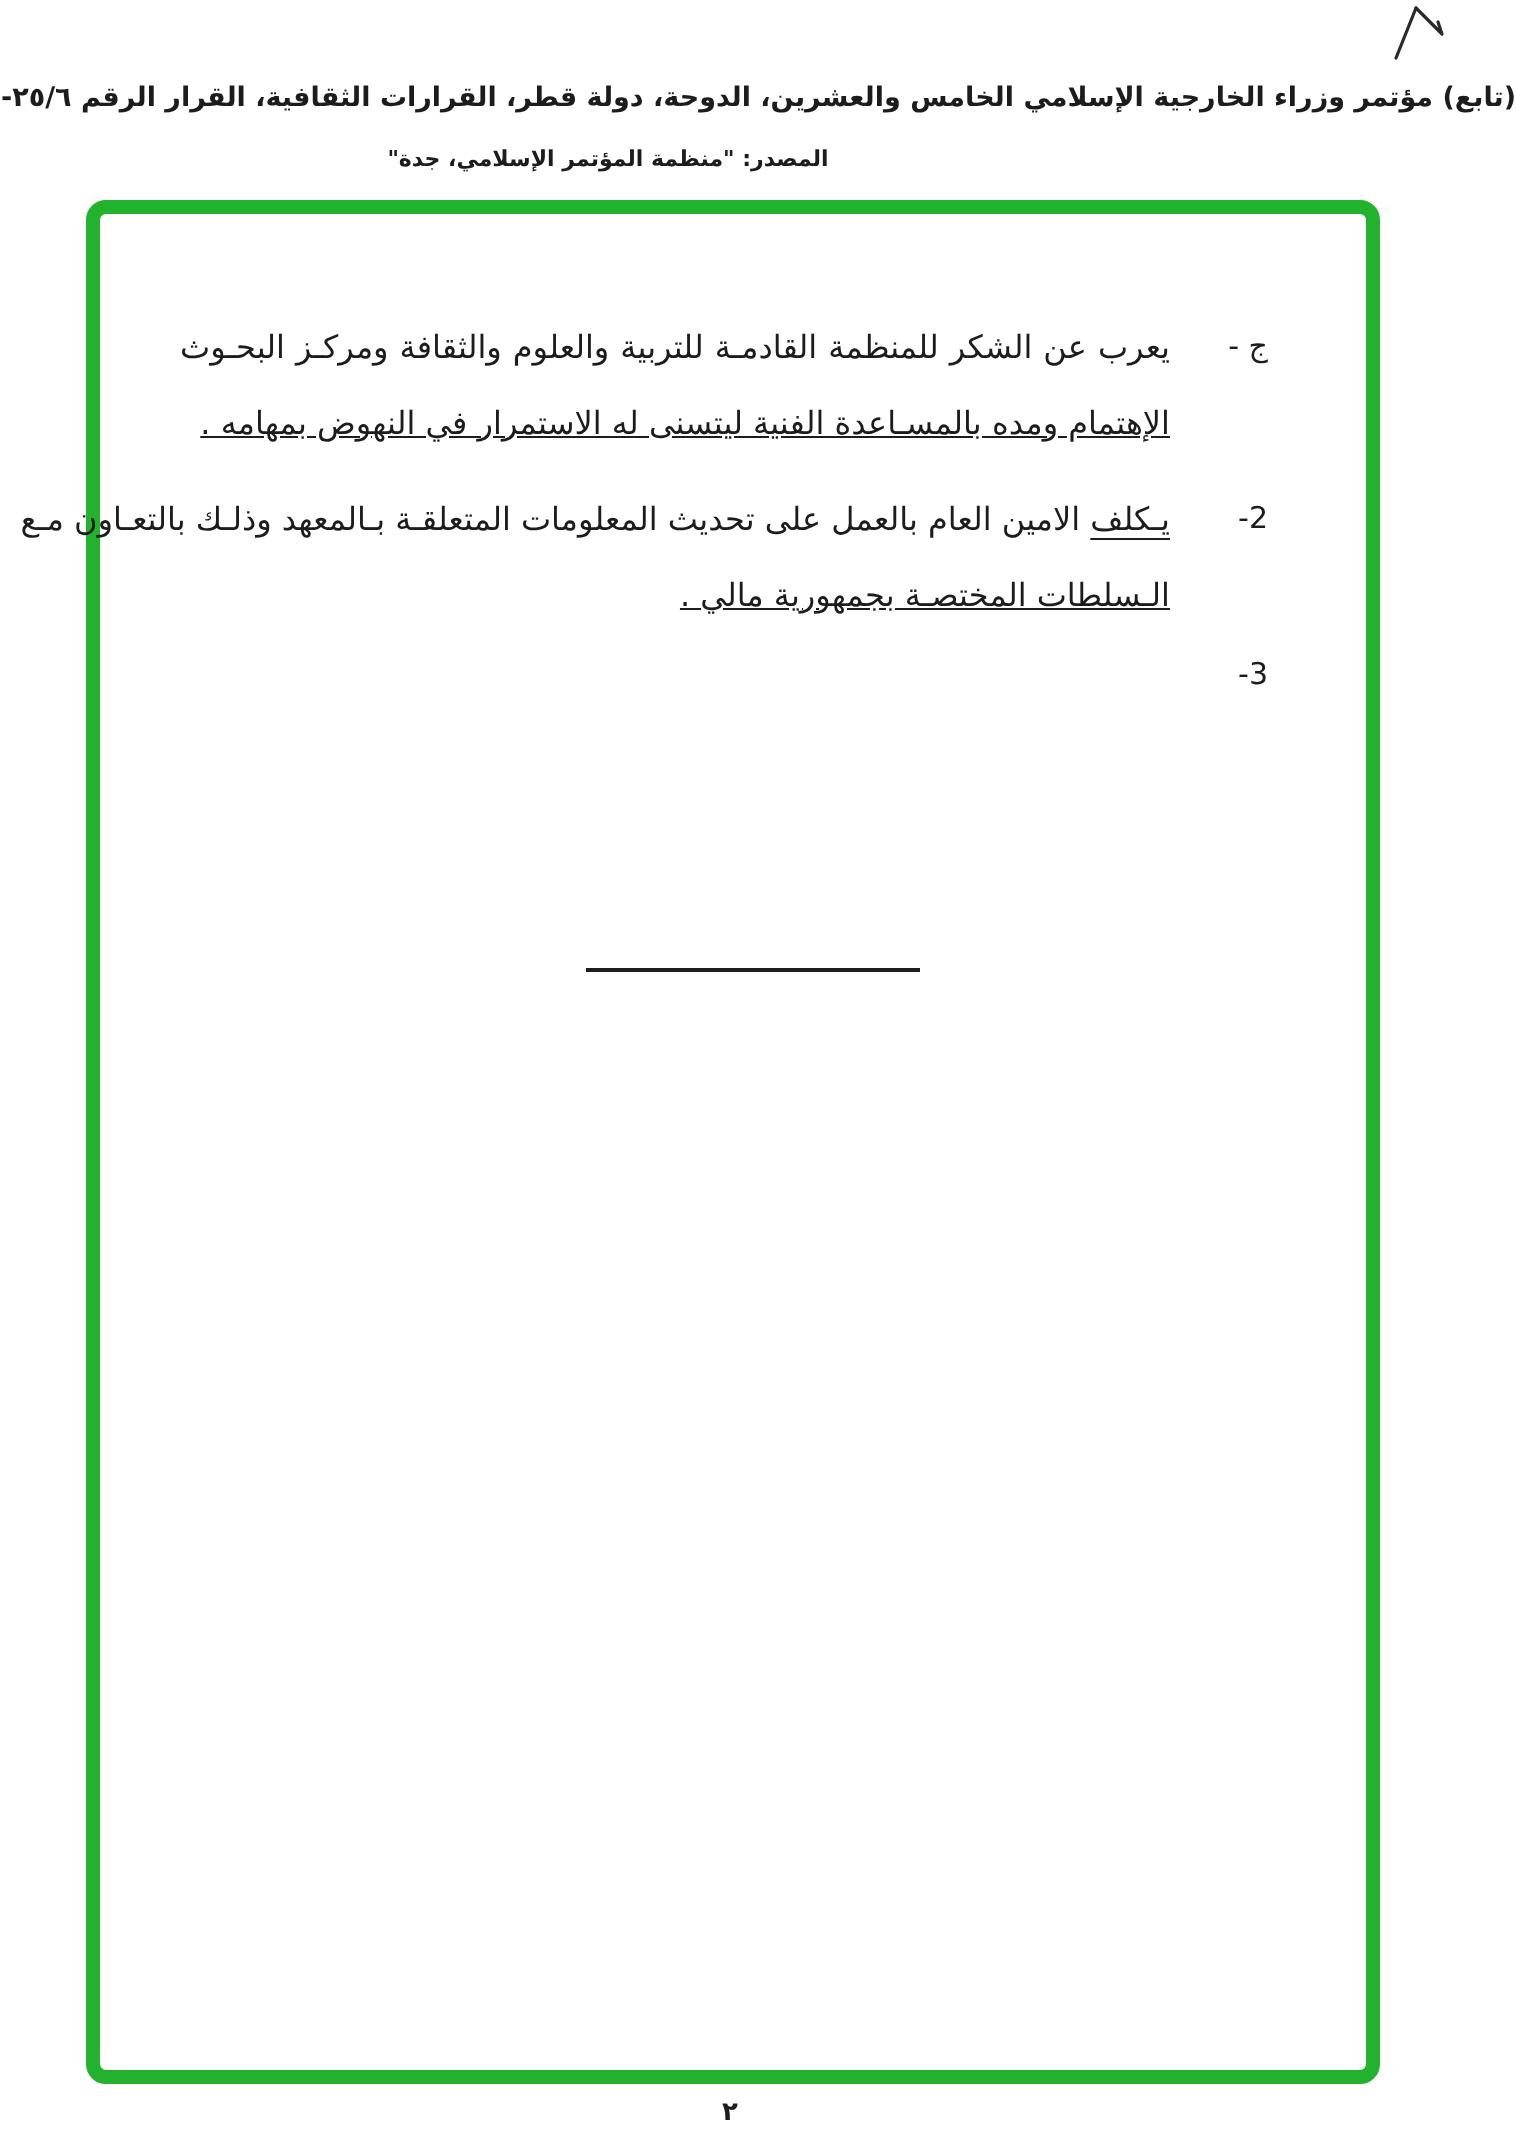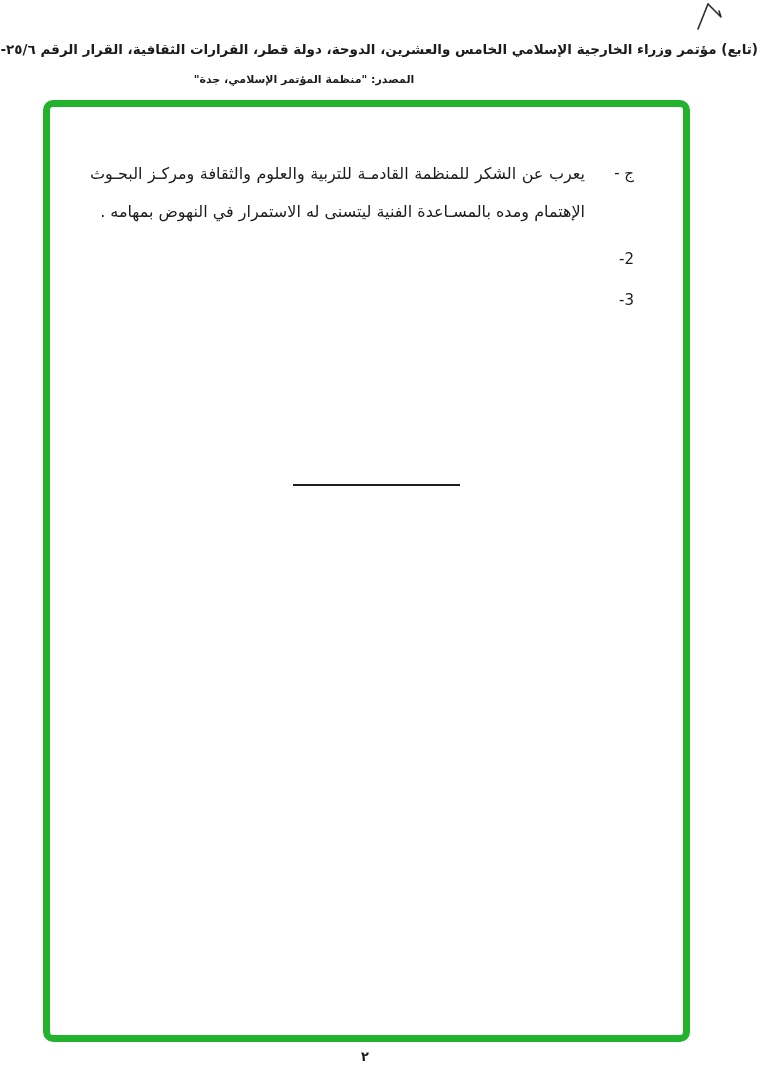--- a/index.html
+++ b/index.html
@@ -52,21 +52,21 @@
     text-align:start;
     white-space:nowrap;
   }
   .tcol{flex:1;min-width:0;}
   .line{
     height:37.5px;line-height:37.5px;
     font-size:16px;
     white-space:nowrap;
   }
   .just{text-align:justify;text-align-last:justify;}
-  .lastline{text-align:start;}
+  .lastline{text-align:start;text-decoration:underline;}
   .lead{font-weight:normal;}
   .u{text-decoration:underline;text-underline-offset:4px;}
   .midrule{
     position:absolute;left:293px;top:484px;width:167px;height:0;
     border-top:2px solid #1e1e1e;
   }
   .pagenum{
     position:absolute;top:1049px;left:0;width:730px;
     text-align:center;
     font-size:13px;font-weight:bold;
@@ -93,20 +93,24 @@
     <div class="item item-1">
       <div class="marker">ج -</div>
       <div class="tcol">
         <div class="line just"><span class="lead">يعرب</span> <span>عن الشكر للمنظمة القادمـة للتربية والعلوم والثقافة ومركـز البحـوث</span></div>
         <div class="line lastline">الإهتمام ومده بالمسـاعدة الفنية ليتسنى له الاستمرار في النهوض بمهامه .</div>
       </div>
     </div>
 
     <div class="item item-2">
       <div class="marker">2-</div>
+      <div class="tcol">
+        <div class="line just"><span class="lead u">يـكلف</span> <span>الامين العام بالعمل على تحديث المعلومات المتعلقـة بـالمعهد وذلـك بالتعـاون مـع</span></div>
+        <div class="line lastline">الـسلطات المختصـة بجمهورية مالي .</div>
+      </div>
     </div>
 
     <div class="item item-3">
       <div class="marker">3-</div>
       <div class="tcol">
       </div>
     </div>
 
   </div>
 

